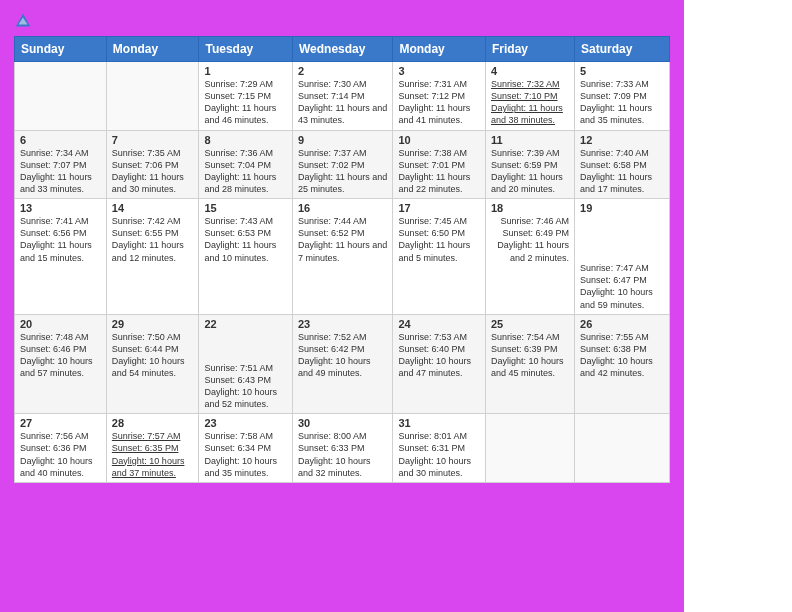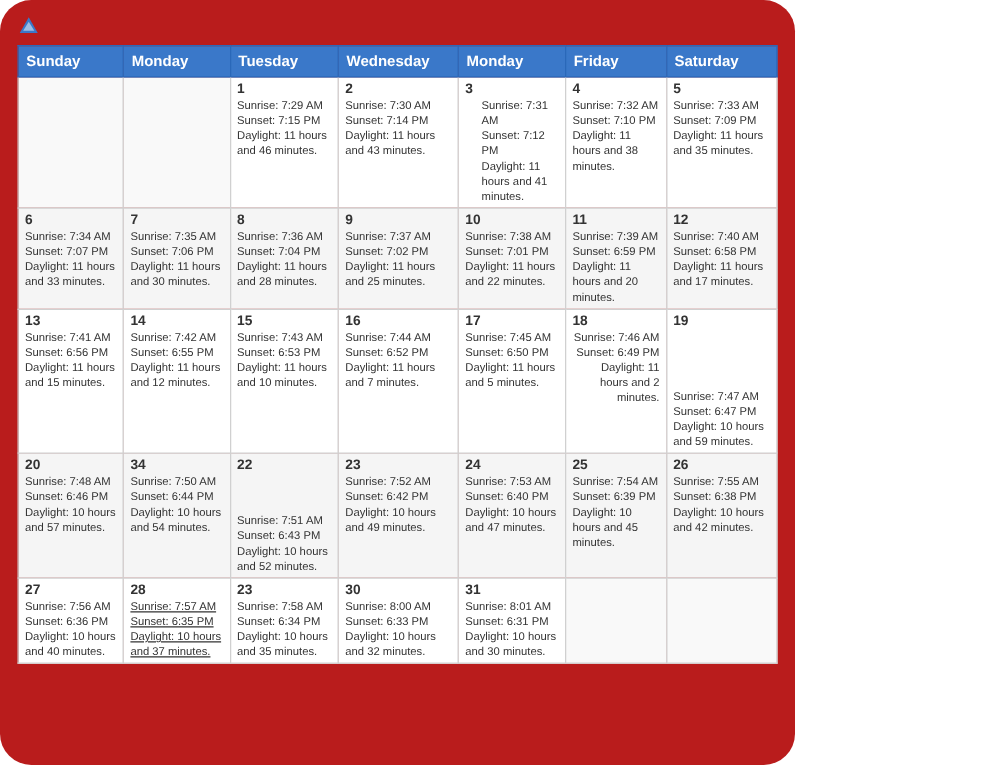--- a/index.html
+++ b/index.html
@@ -4,25 +4,24 @@
   <style>
     * { margin: 0; padding: 0; box-sizing: border-box; }
     body {
       font-family: Arial, sans-serif;
       background: #fff;
       width: 792px;
       height: 612px;
       overflow: hidden;
     }
     .page {
-      width: 636px;
+      width: 684px;
       min-height: 612px;
       padding: 10px 14px 10px 14px;
-      background: #b91c1c;
-      border-radius: 25px;
+      background: #d946ef;
     }
     .header {
       display: flex;
       justify-content: space-between;
       align-items: flex-start;
       margin-bottom: 6px;
     }
     .logo {
       display: flex;
       align-items: flex-start;
@@ -151,27 +150,27 @@
 Daylight: 11 hours and 46 minutes.</div>
           </td>
           <td>
             <span class="day-num">2</span>
             <div class="day-detail" style="white-space: pre-line;">Sunrise: 7:30 AM
 Sunset: 7:14 PM
 Daylight: 11 hours and 43 minutes.</div>
           </td>
           <td>
             <span class="day-num">3</span>
-            <div class="day-detail" style="white-space: pre-line; margin-left: 13px;">Sunrise: 7:31 AM
+            <div class="day-detail" style="white-space: pre-line;">Sunrise: 7:31 AM
 Sunset: 7:12 PM
 Daylight: 11 hours and 41 minutes.</div>
           </td>
           <td>
             <span class="day-num">4</span>
-            <div class="day-detail" style="white-space: pre-line;">Sunrise: 7:32 AM
+            <div class="day-detail" style="white-space: pre-line; text-decoration: underline;">Sunrise: 7:32 AM
 Sunset: 7:10 PM
 Daylight: 11 hours and 38 minutes.</div>
           </td>
           <td>
             <span class="day-num">5</span>
             <div class="day-detail" style="white-space: pre-line;">Sunrise: 7:33 AM
 Sunset: 7:09 PM
 Daylight: 11 hours and 35 minutes.</div>
           </td>
         </tr>
@@ -264,21 +263,21 @@
           </td>
         </tr>
         <tr>
           <td>
             <span class="day-num">20</span>
             <div class="day-detail" style="white-space: pre-line;">Sunrise: 7:48 AM
 Sunset: 6:46 PM
 Daylight: 10 hours and 57 minutes.</div>
           </td>
           <td>
-            <span class="day-num">34</span>
+            <span class="day-num">29</span>
             <div class="day-detail" style="white-space: pre-line;">Sunrise: 7:50 AM
 Sunset: 6:44 PM
 Daylight: 10 hours and 54 minutes.</div>
           </td>
           <td>
             <span class="day-num">22</span>
             <div class="day-detail" style="white-space: pre-line; margin-top: 32px;">Sunrise: 7:51 AM
 Sunset: 6:43 PM
 Daylight: 10 hours and 52 minutes.</div>
           </td>

